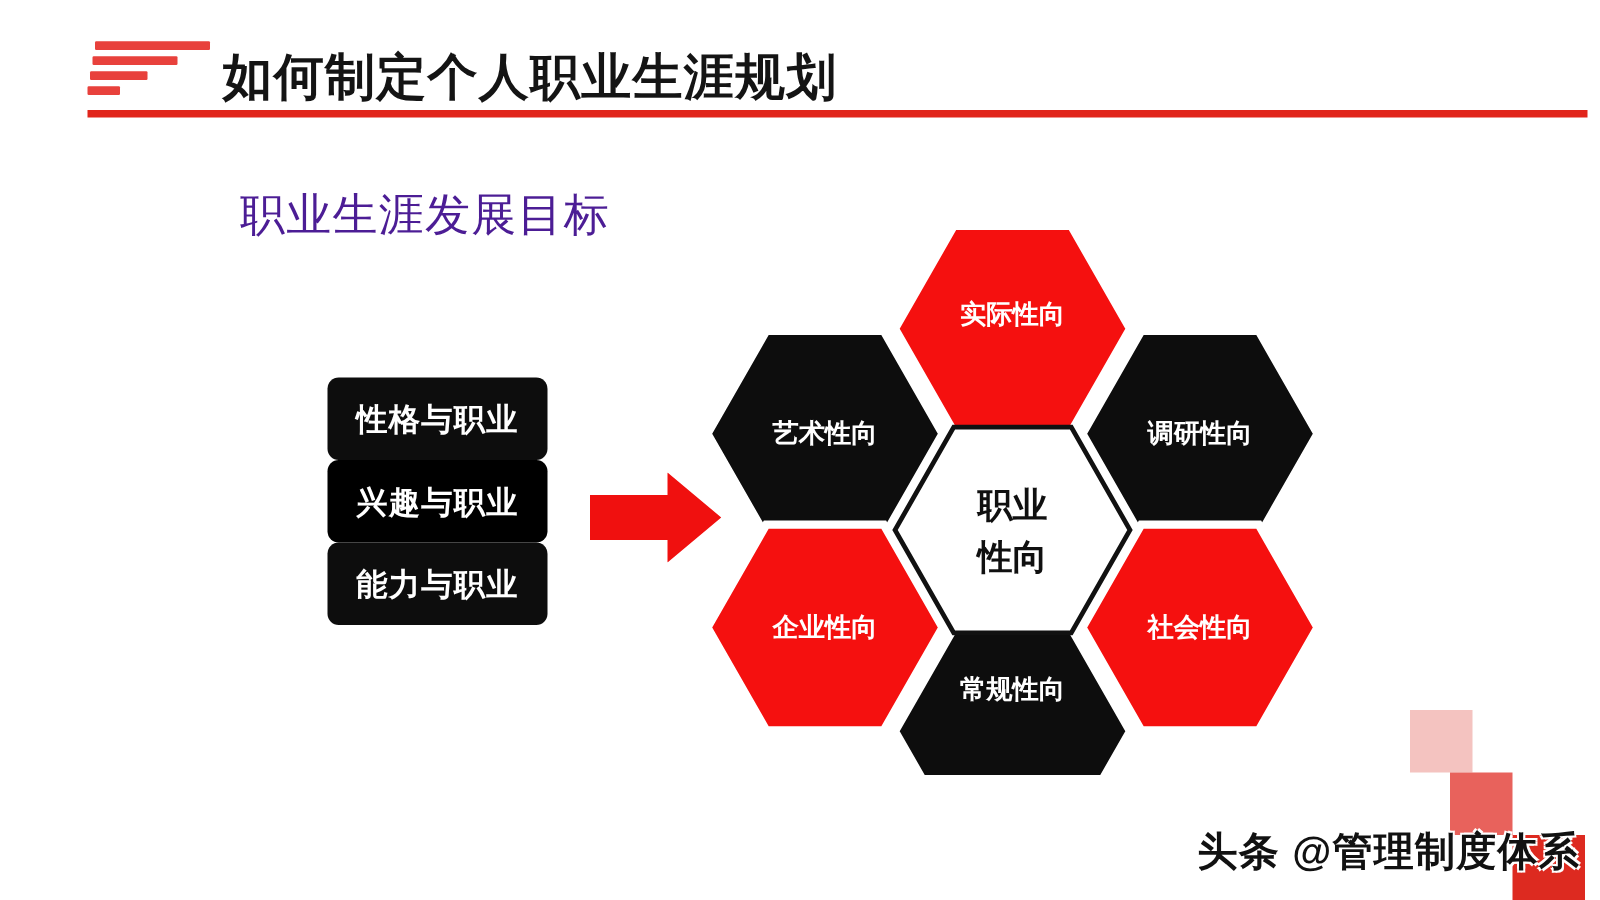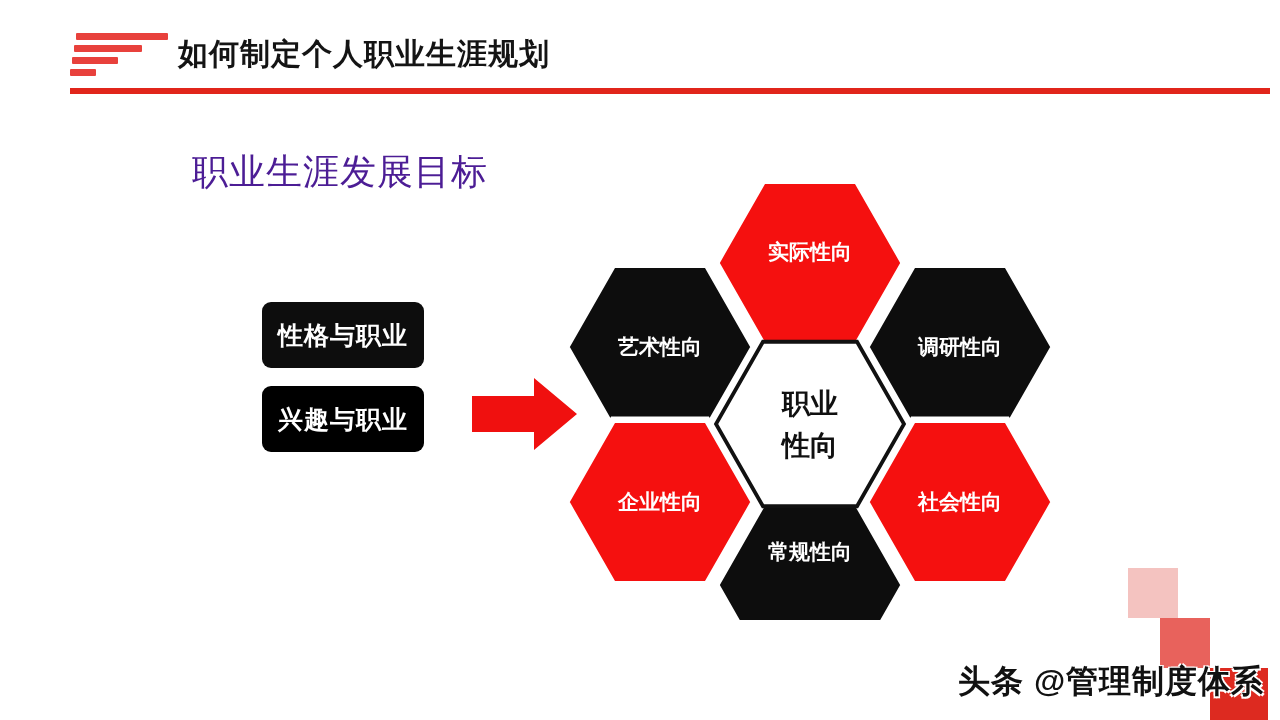--- a/index.html
+++ b/index.html
@@ -16,40 +16,40 @@
 
   #brand-mark{position:absolute;left:70px;top:33px;width:98px;height:46px;}
   #brand-mark .bar{position:absolute;height:7px;background:#e8413c;border-radius:1px;}
   #brand-mark .bar.b1{left:6px;top:0px;width:92px;}
   #brand-mark .bar.b2{left:4px;top:12px;width:68px;}
   #brand-mark .bar.b3{left:2px;top:24px;width:46px;}
   #brand-mark .bar.b4{left:0px;top:36px;width:26px;}
 
   #slide-title{
     position:absolute;left:178px;top:34px;
-    font-size:30px;font-weight:bold;color:#141414;
+    font-size:40px;font-weight:bold;color:#141414;
     letter-spacing:1px;white-space:nowrap;
   }
 
   #title-rule{position:absolute;left:70px;top:88px;width:1200px;height:6px;background:#e1251b;}
 
   
   #section-subtitle{
     position:absolute;left:192px;top:148px;
     font-size:36px;font-weight:normal;color:#4c1d95;
     letter-spacing:1px;white-space:nowrap;
   }
 
   
   #option-list{position:absolute;left:262px;top:302px;width:198px;}
   .option-btn{
-    width:162px;height:66px;border-radius:9px;
+    width:176px;height:66px;border-radius:9px;
     display:flex;align-items:center;justify-content:center;
     font-size:25px;font-weight:bold;color:#ffffff;
-    letter-spacing:1px;margin-bottom:18px;
+    letter-spacing:1px;margin-bottom:0;
     box-sizing:border-box;
   }
   .option-btn.dark{background:#0d0d0d;}
   .option-btn.accent{background:#000000;}
 
   
   #flow-arrow{position:absolute;left:472px;top:378px;width:105px;height:72px;}
 
   
   #hex-cluster{position:absolute;left:545px;top:165px;width:530px;height:455px;}
@@ -97,20 +97,21 @@
   <div id="slide-title">如何制定个人职业生涯规划</div>
 
   <div id="title-rule"></div>
 </div>
 
 <div id="section-subtitle">职业生涯发展目标</div>
 
 <div id="option-list">
   <div class="option-btn dark">性格与职业</div>
   <div class="option-btn accent">兴趣与职业</div>
+  <div class="option-btn dark">能力与职业</div>
 </div>
 
 <div id="flow-arrow">
   <svg width="105" height="72" viewBox="0 0 105 72" xmlns="http://www.w3.org/2000/svg">
     <polygon points="0,18 62,18 62,0 105,36 62,72 62,54 0,54" fill="#f0100f"></polygon>
   </svg>
 </div>
 
 <div id="hex-cluster">
   <svg width="530" height="455" viewBox="0 0 530 455" xmlns="http://www.w3.org/2000/svg">

